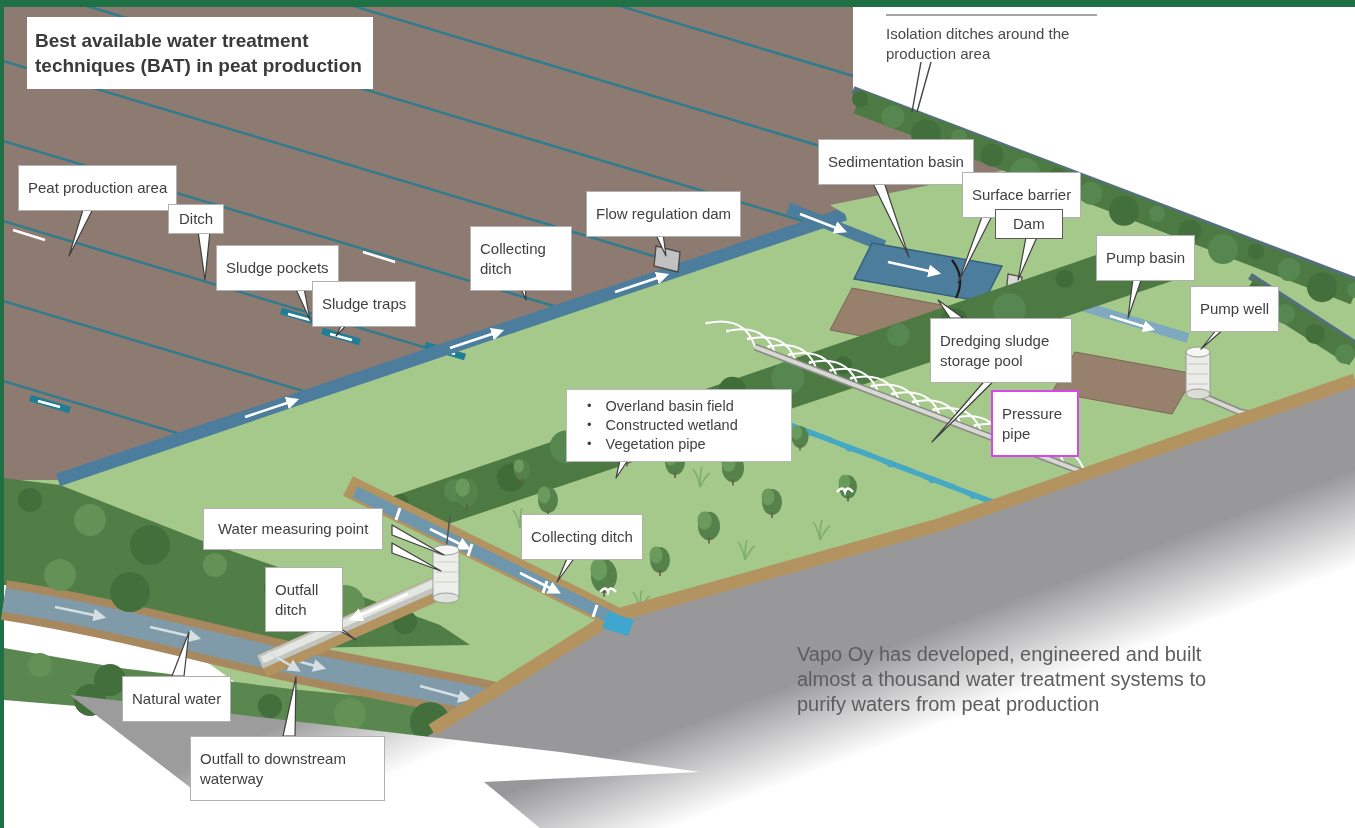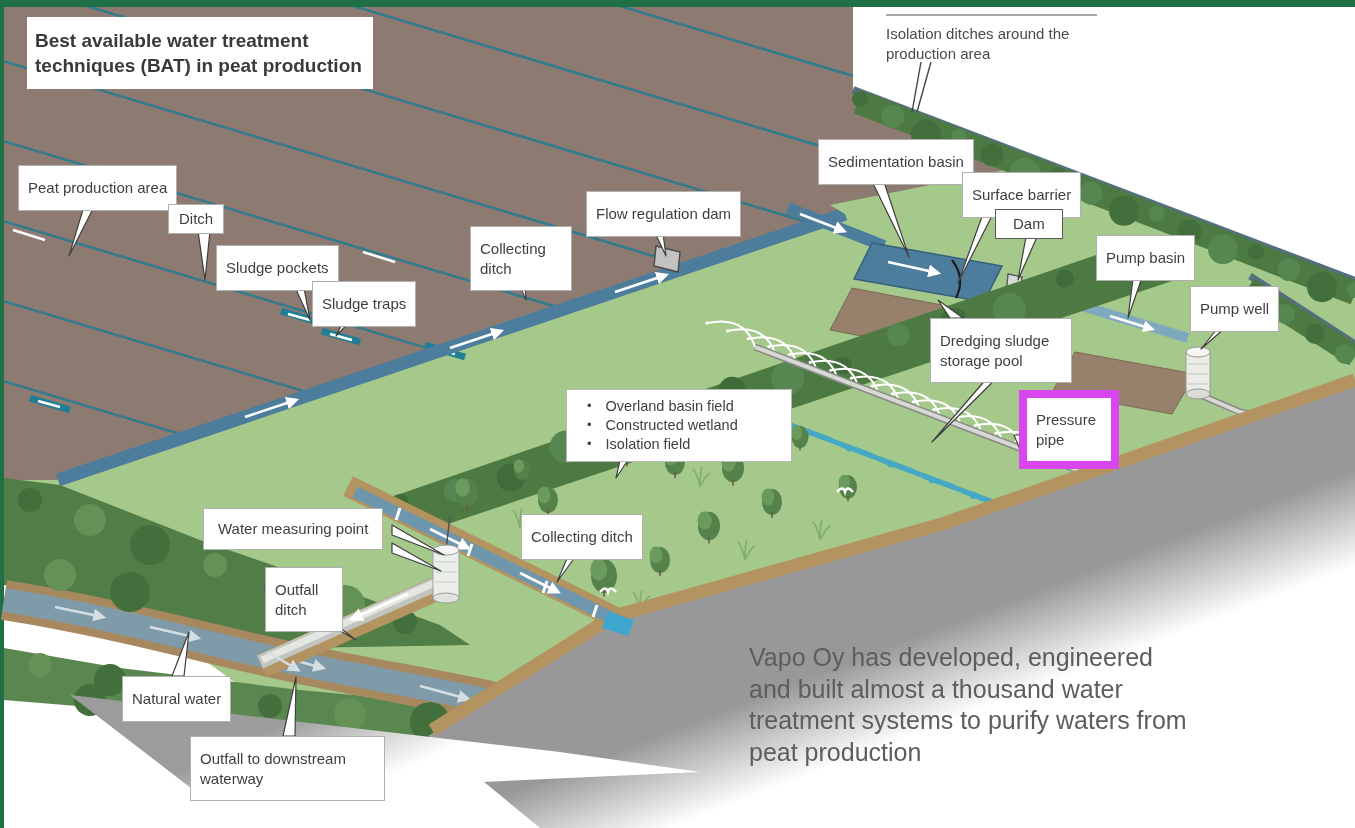--- a/index.html
+++ b/index.html
@@ -3,30 +3,30 @@
 <meta charset="utf-8">
 <style>
   html,body{margin:0;padding:0;background:#fff;}
   #stage{position:relative;width:1355px;height:828px;overflow:hidden;background:#fff;
          font-family:"Liberation Sans",sans-serif;}
   #scene{position:absolute;left:0;top:0;}
   .lbl{position:absolute;background:#fff;border:1px solid #b0b0b0;color:#3f3f3f;
        font-size:15px;line-height:1.3;padding:12px 9px;white-space:nowrap;}
   .lbl.wrap{white-space:normal;}
   .lbl.dark{border-color:#5a5a5a;}
-  .lbl.green{border:8px solid #d946ef;margin-left:28px;}
+  .lbl.green{border:2px solid #d946ef;}
   #title-box{position:absolute;left:27px;top:17px;width:330px;background:#fff;
        padding:11px 8px;font-size:19px;font-weight:bold;color:#3a3a3a;line-height:1.32;}
   #isolation-label{position:absolute;left:886px;top:24px;width:218px;font-size:15px;
        color:#4a4a4a;line-height:1.3;white-space:normal;}
   #treatment-box{position:absolute;left:566px;top:389px;width:212px;background:#fff;
        border:1px solid #b8b8b8;padding:7px 6px;font-size:14.5px;color:#3f3f3f;}
   .li{display:flex;gap:14px;line-height:1.18;padding:1px 0 1px 14px;}
   .bullet{font-size:13px;}
-  #footer-text{position:absolute;left:749px;top:642px;width:452px;font-size:25px;
+  #footer-text{position:absolute;left:797px;top:642px;width:452px;font-size:20px;
        color:#5d5d5d;line-height:1.26;}
 </style>
 </head>
 <body>
 
 <div id="stage">
 
 <svg id="scene" width="1355" height="828" viewBox="0 0 1355 828">
   <defs>
     <marker id="aw" viewBox="0 0 8 8" refX="6" refY="4" markerWidth="5" markerHeight="5" orient="auto">
@@ -391,21 +391,21 @@
   <div class="li">
         <span class="bullet">•</span>
         <span>Overland basin field</span>
       </div>
   <div class="li">
         <span class="bullet">•</span>
         <span>Constructed wetland</span>
       </div>
   <div class="li">
         <span class="bullet">•</span>
-        <span>Isolation field</span>
+        <span>Vegetation pipe</span>
       </div>
 </div>
 
 <div class="lbl" style="left:203px;top:508px;padding:10px 14px">Water measuring point</div>
 <div class="lbl" style="left:521px;top:514px">Collecting ditch</div>
 <div class="lbl wrap" style="left:265px;top:567px;width:58px">Outfall ditch</div>
 <div class="lbl" style="left:122px;top:676px">Natural water</div>
 <div class="lbl wrap" style="left:190px;top:736px;width:175px">Outfall to downstream waterway</div>
 
 <div id="footer-text">Vapo Oy has developed, engineered and built almost a thousand water treatment systems to purify waters from peat production</div>

